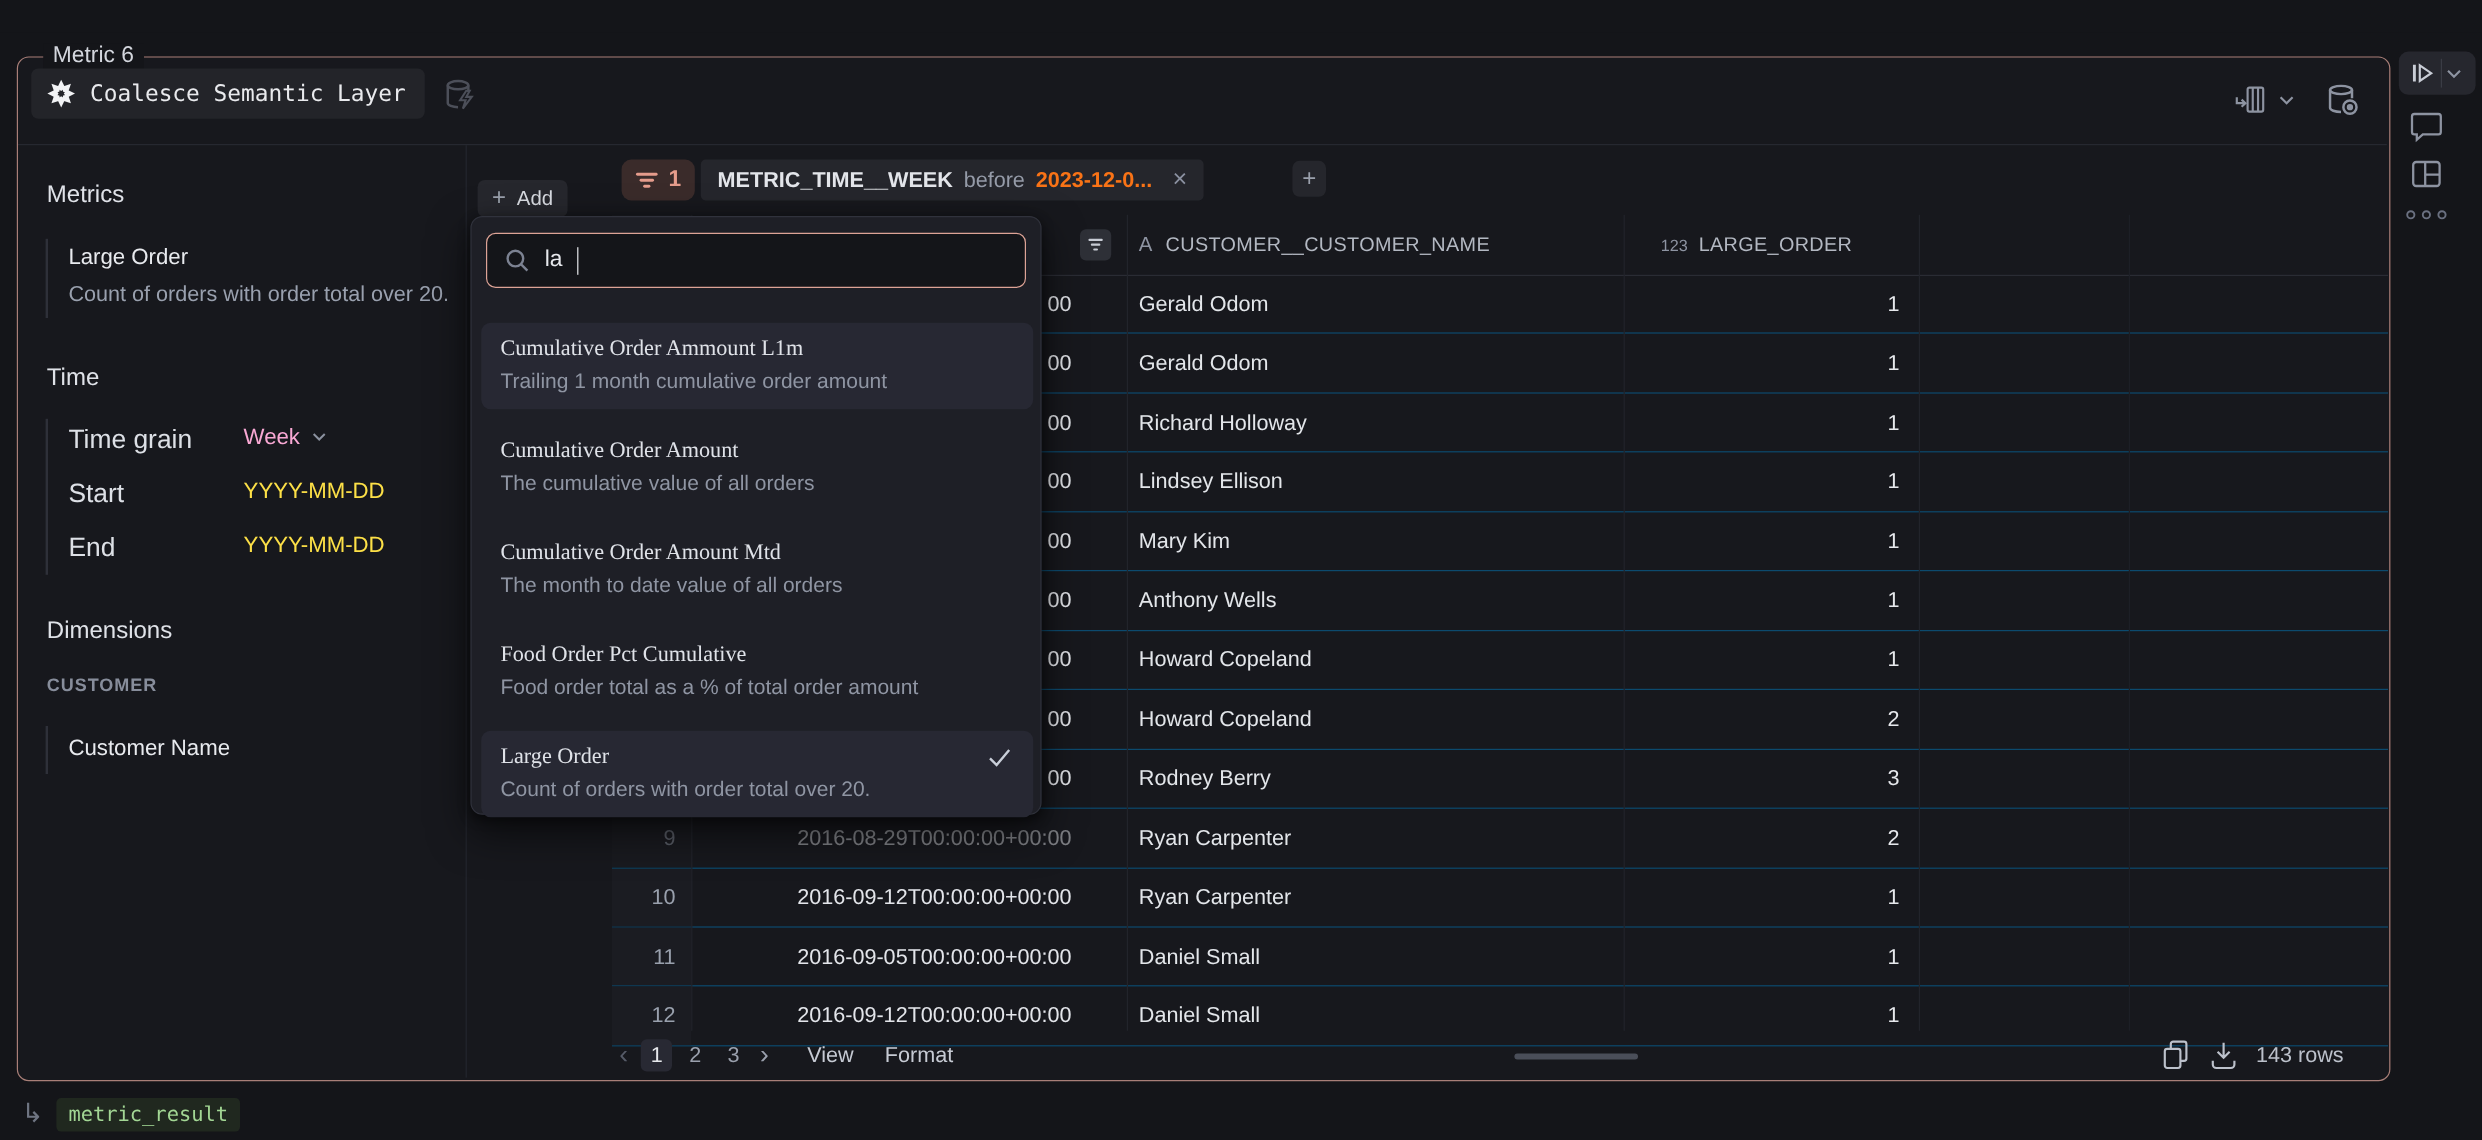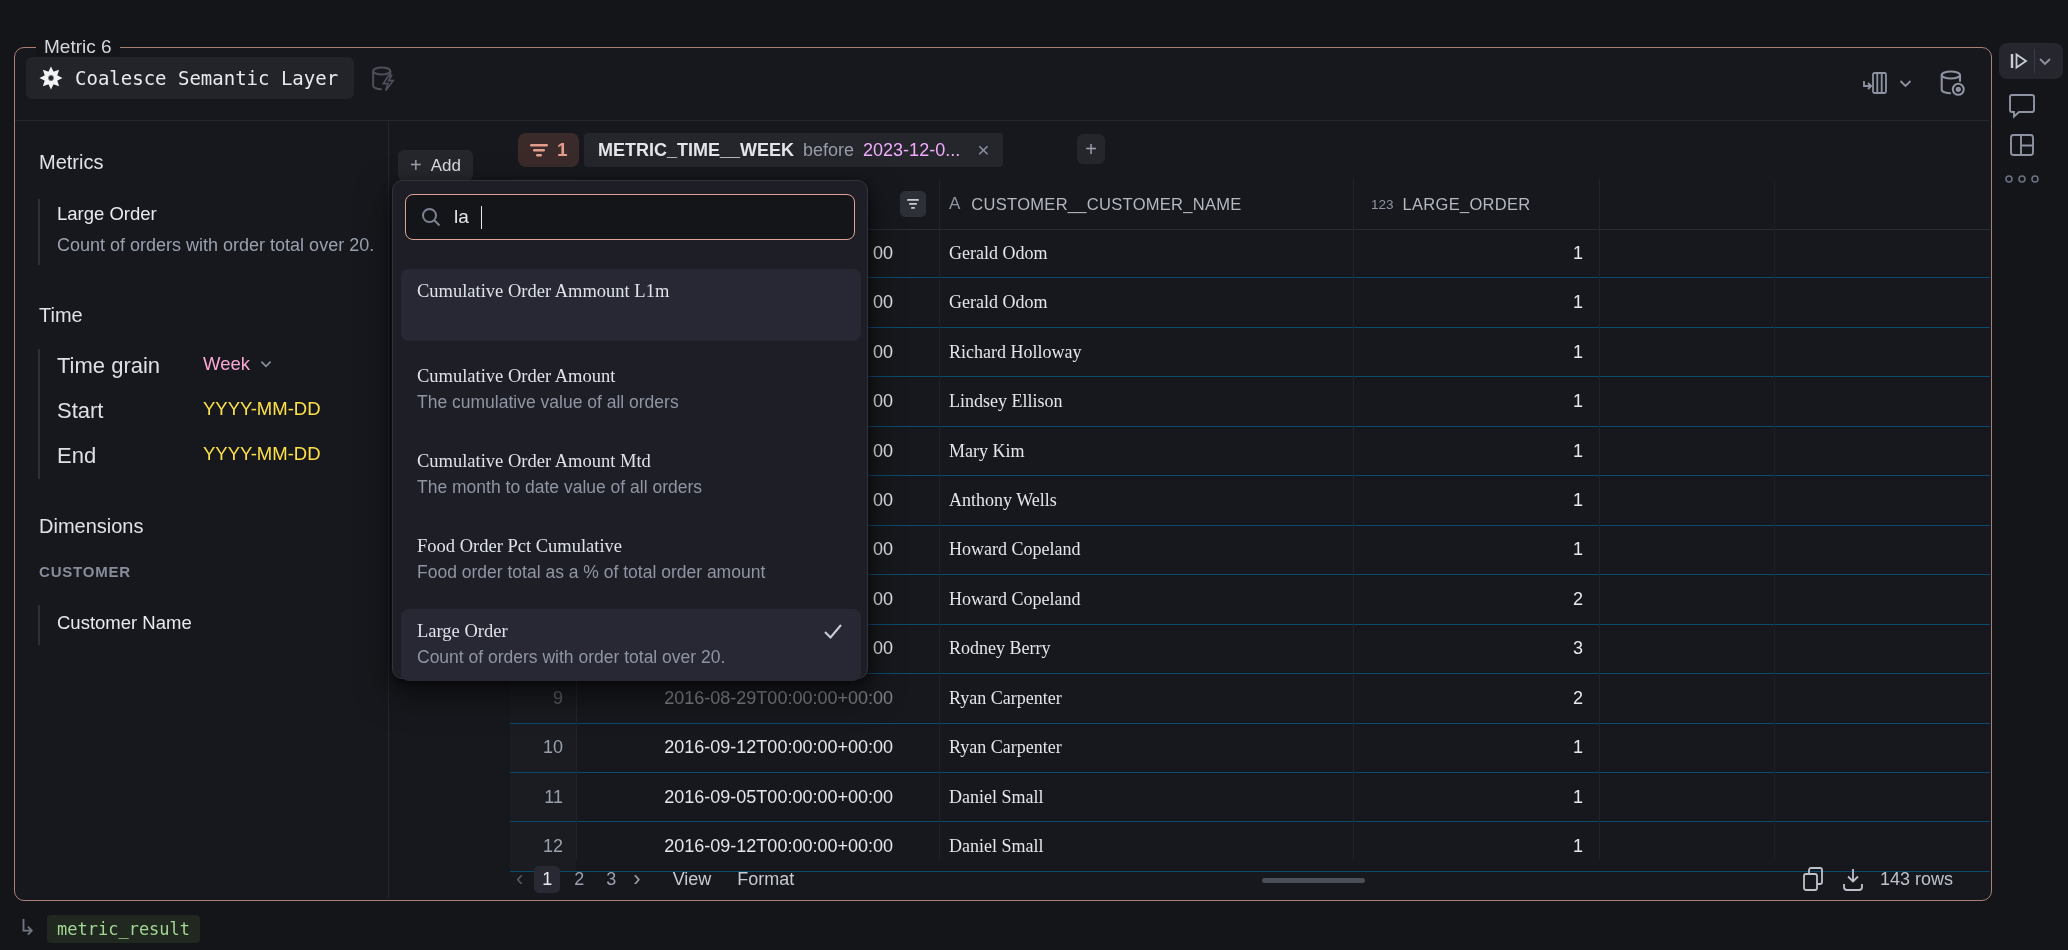--- a/index.html
+++ b/index.html
@@ -35,34 +35,34 @@
            padding:0 12px;background:#26272d;border-radius:6px;}
   .add-plus{font-size:20px;color:#9aa0ac;}
   .add-lbl{font-size:17px;color:#d8dbe1;}
   .fbadge{left:518px;top:106px;height:34px;display:flex;align-items:center;gap:8px;
           padding:0 11px;background:#3a2b2a;border-radius:8px;}
   .fbadge b{color:#e59c8c;font-size:19px;font-weight:700;}
   .fchip{left:584px;top:106px;height:34px;display:flex;align-items:center;gap:9px;
          padding:0 14px;background:#25262c;border-radius:4px;font-size:18px;}
   .fchip .f1{font-weight:700;color:#e3e5ea;}
   .fchip .f2{color:#959ba8;}
-  .fchip .f3{font-weight:400;color:#f0abfc;}
+  .fchip .f3{font-weight:700;color:#f97316;}
   .fchip .fx{color:#8b91a1;font-size:21px;margin-left:8px;cursor:default;}
   .fplus{left:1077px;top:107px;width:28px;height:30px;background:#25262c;border-radius:6px;
          display:flex;align-items:center;justify-content:center;color:#9aa0ac;font-size:20px;}
 
   
   .thead{left:510px;top:152px;width:1480px;height:50px;display:flex;align-items:center;
          border-bottom:1px solid #2a2c34;}
   .trows{left:510px;top:202px;width:1480px;}
   .tr{display:flex;align-items:center;height:48.46px;border-bottom:1px solid #0c4a6e;font-size:18px;}
   .td-num{width:66px;box-sizing:border-box;text-align:right;padding-right:13px;align-self:stretch;
           display:flex;align-items:center;justify-content:flex-end;background:#1b1c22;color:#99a0ad;}
   .td-date{width:363px;box-sizing:border-box;text-align:right;padding-right:46px;color:#e3e5ea;}
-  .td-name{width:414px;box-sizing:border-box;padding-left:10px;color:#e3e6ea;font-family:Liberation Serif, serif;}
+  .td-name{width:414px;box-sizing:border-box;padding-left:10px;color:#e3e6ea;}
   .td-val{width:246px;box-sizing:border-box;text-align:right;padding-right:16px;color:#e6e8ec;}
   .td-rest{flex:1;}
   .dim .td-date,.dim .td-num{opacity:.5;}
   .th-type{font-size:17px;color:#8e94a2;margin-right:11px;}
   .th-type123{font-size:13.5px;color:#8e94a2;margin-right:9px;letter-spacing:0;}
   .th-lbl{font-size:16.5px;letter-spacing:.3px;color:#b3b8c2;}
   .th-cell{display:flex;align-items:center;box-sizing:border-box;align-self:stretch;}
   .col-line{width:1px;top:152px;height:680px;background:#22242b;}
   .filter-btn{width:26px;height:26px;background:#2e3037;border-radius:5px;
               display:flex;align-items:center;justify-content:center;}
@@ -221,21 +221,21 @@
           <rect x="1" y="1" width="12" height="1.8" rx=".9"></rect>
           <rect x="3" y="5" width="8" height="1.8" rx=".9"></rect>
           <rect x="5" y="9" width="4" height="1.8" rx=".9"></rect>
         </svg>
       </span>
     </div>
     <div class="th-cell" style="width:414px;padding-left:10px;">
       <span class="th-type">A</span>
       <span class="th-lbl">CUSTOMER__CUSTOMER_NAME</span>
     </div>
-    <div class="th-cell" style="width:246px;padding-left:18px;">
+    <div class="th-cell" style="width:246px;padding-left:31px;">
       <span class="th-type123">123</span>
       <span class="th-lbl">LARGE_ORDER</span>
     </div>
     <div class="th-cell td-rest"></div>
   </div>
 
   <div class="abs trows" id="trows">
       <div class="tr">
         <div class="td-num">0</div>
         <div class="td-date">00</div>
@@ -370,20 +370,21 @@
           <circle cx="9.5" cy="9.5" r="6.5"></circle>
           <path d="M14.5,14.5 L19.5,19.5"></path>
         </svg>
       </span>
       <span class="q">la</span>
       <span class="caret"></span>
     </div>
     <div class="opts" id="opts">
         <div class="opt hl">
           <div class="opt-t">Cumulative Order Ammount L1m</div>
+          <div class="opt-d">Trailing 1 month cumulative order amount</div>
         </div>
         <div class="opt">
           <div class="opt-t">Cumulative Order Amount</div>
           <div class="opt-d">The cumulative value of all orders</div>
         </div>
         <div class="opt">
           <div class="opt-t">Cumulative Order Amount Mtd</div>
           <div class="opt-d">The month to date value of all orders</div>
         </div>
         <div class="opt">

